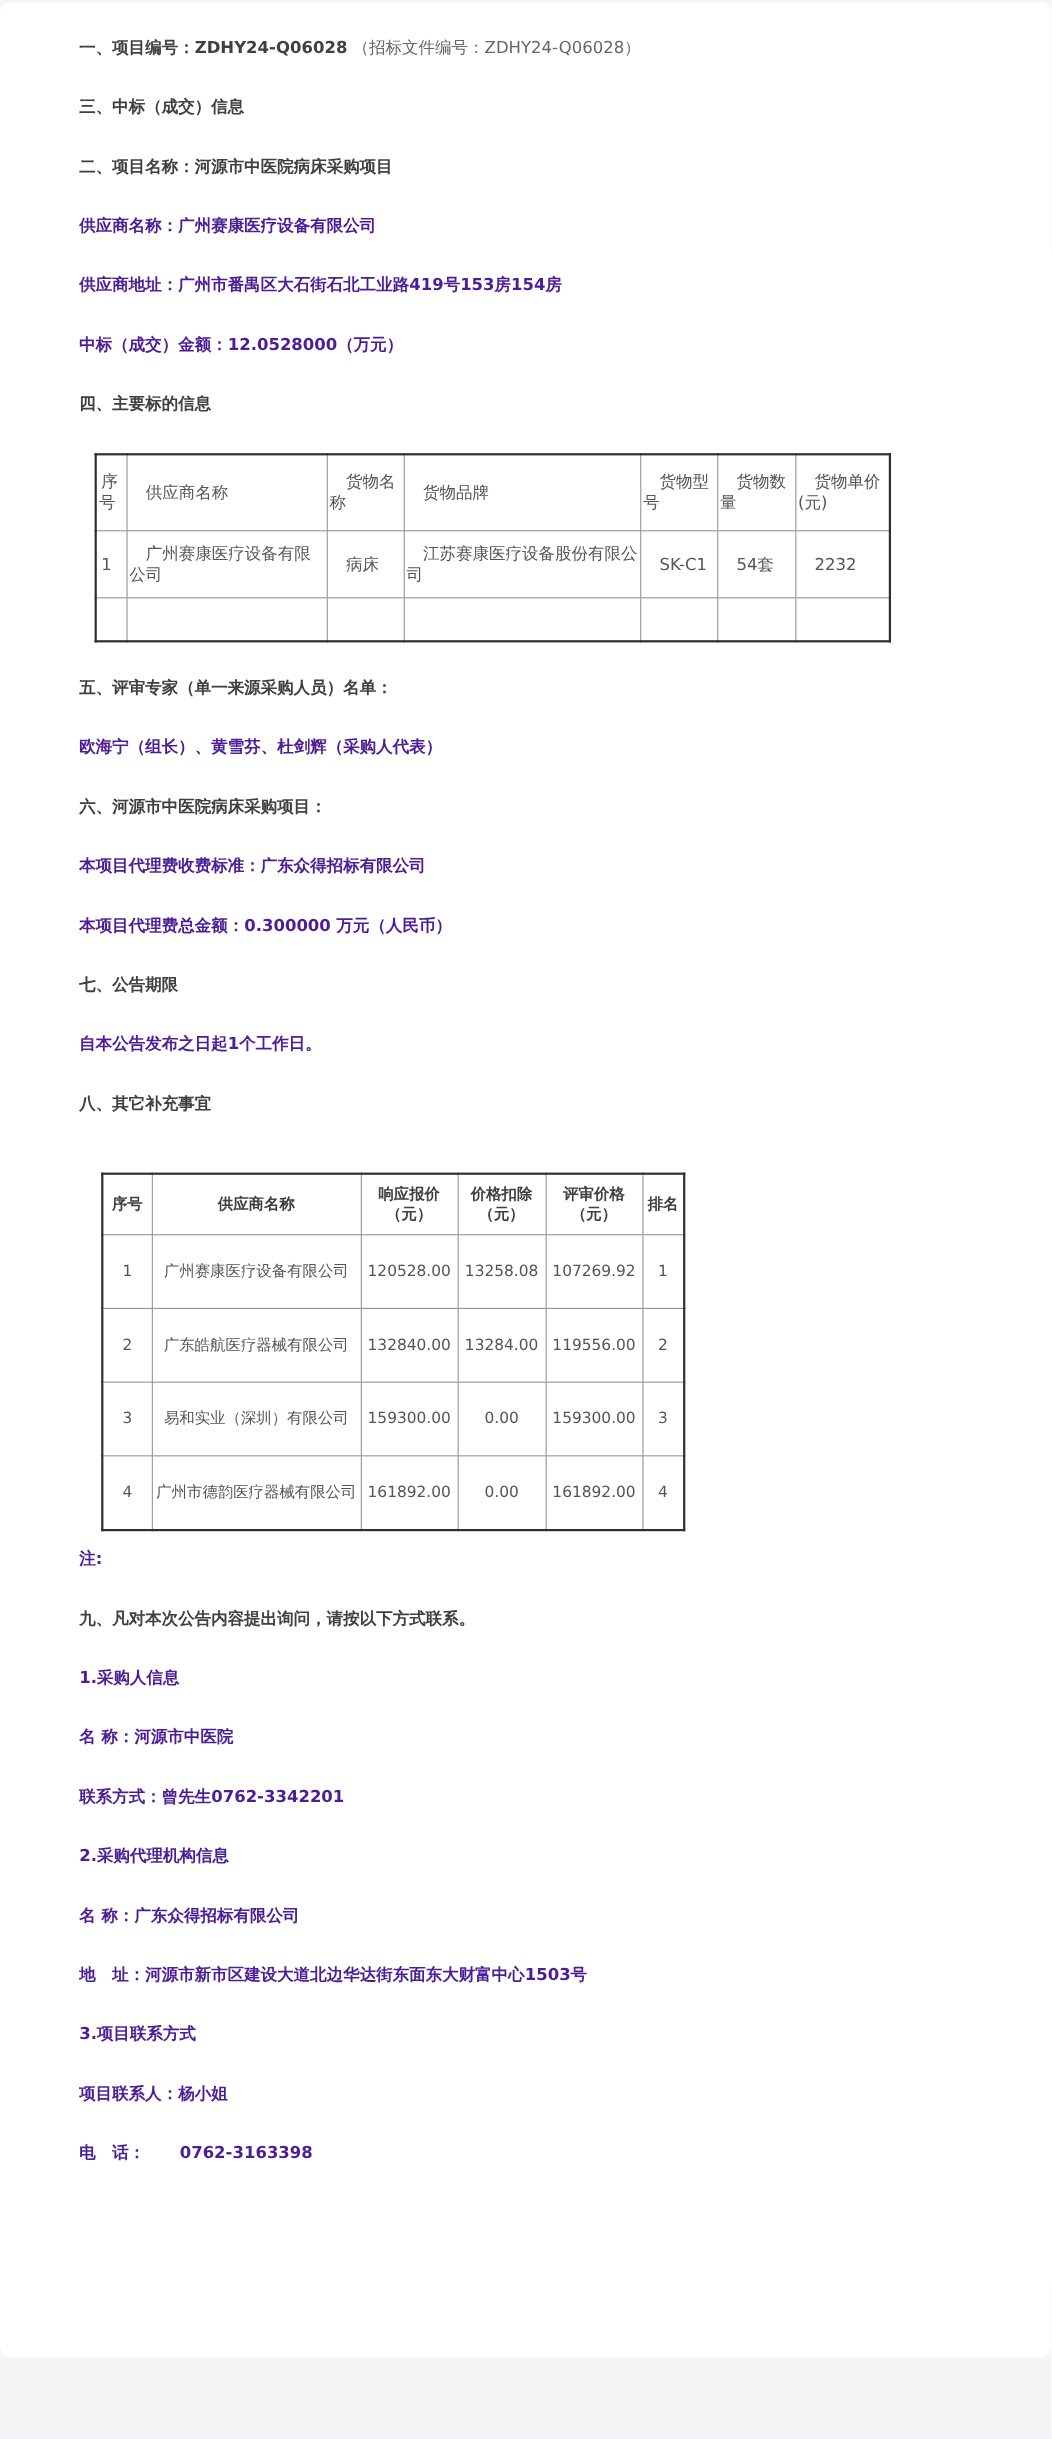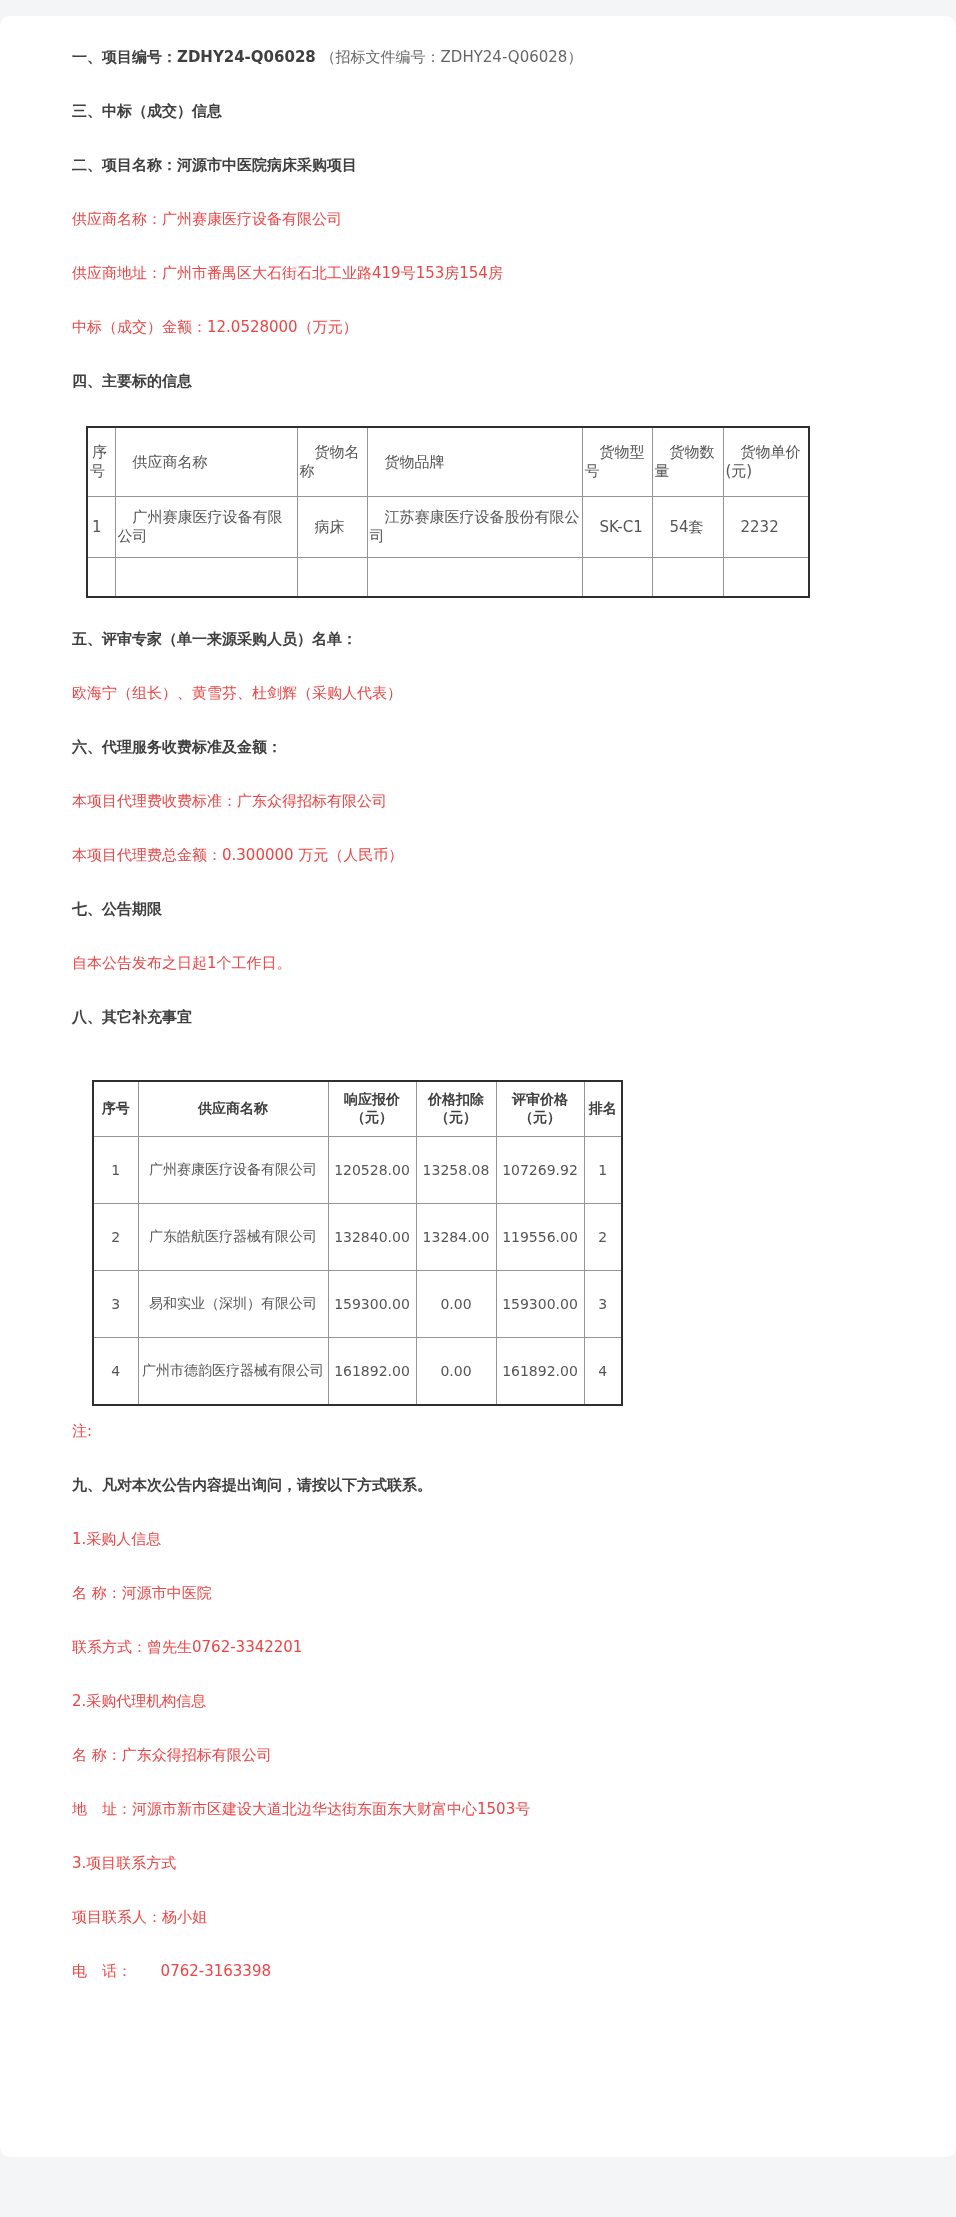--- a/index.html
+++ b/index.html
@@ -5,32 +5,33 @@
   html,body { margin:0; padding:0; }
   body {
     background:#f4f5f6;
     font-family:"DejaVu Sans","Liberation Sans",sans-serif;
   }
   .page {
     position:relative;
     width:956px;
     height:2141px;
     box-sizing:border-box;
-    margin:16px auto;
+    margin:2px auto;
     background:#ffffff;
     border-radius:10px;
     padding:30px 60px 40px 72px;
     overflow:hidden;
   }
   .line {
     font-size:15px;
     line-height:22px;
     margin:0 0 32px 0;
-    color:#ef4444;
+    color:#4c1d95;
     white-space:pre-wrap;
+    font-weight:bold;
   }
   .hd { font-weight:bold; color:#404040; }
   .hd .soft { font-weight:normal; color:#666666; }
 
   
   table { border-collapse:collapse; table-layout:fixed; }
   .t1 {
     width:722px;
     margin:34px 0 0 14px;
     border:2px solid #2f2f2f;
@@ -134,21 +135,21 @@
         <td></td>
         <td></td>
         <td></td>
       </tr>
     </tbody>
   </table>
 
   <div class="line hd after-table">五、评审专家（单一来源采购人员）名单：</div>
   <div class="line">欧海宁（组长）、黄雪芬、杜剑辉（采购人代表）</div>
 
-  <div class="line hd">六、代理服务收费标准及金额：</div>
+  <div class="line hd">六、河源市中医院病床采购项目：</div>
   <div class="line">本项目代理费收费标准：广东众得招标有限公司</div>
   <div class="line">本项目代理费总金额：0.300000 万元（人民币）</div>
 
   <div class="line hd">七、公告期限</div>
   <div class="line">自本公告发布之日起1个工作日。</div>
 
   <div class="line hd">八、其它补充事宜</div>
 
   <table class="t2">
     <colgroup>

